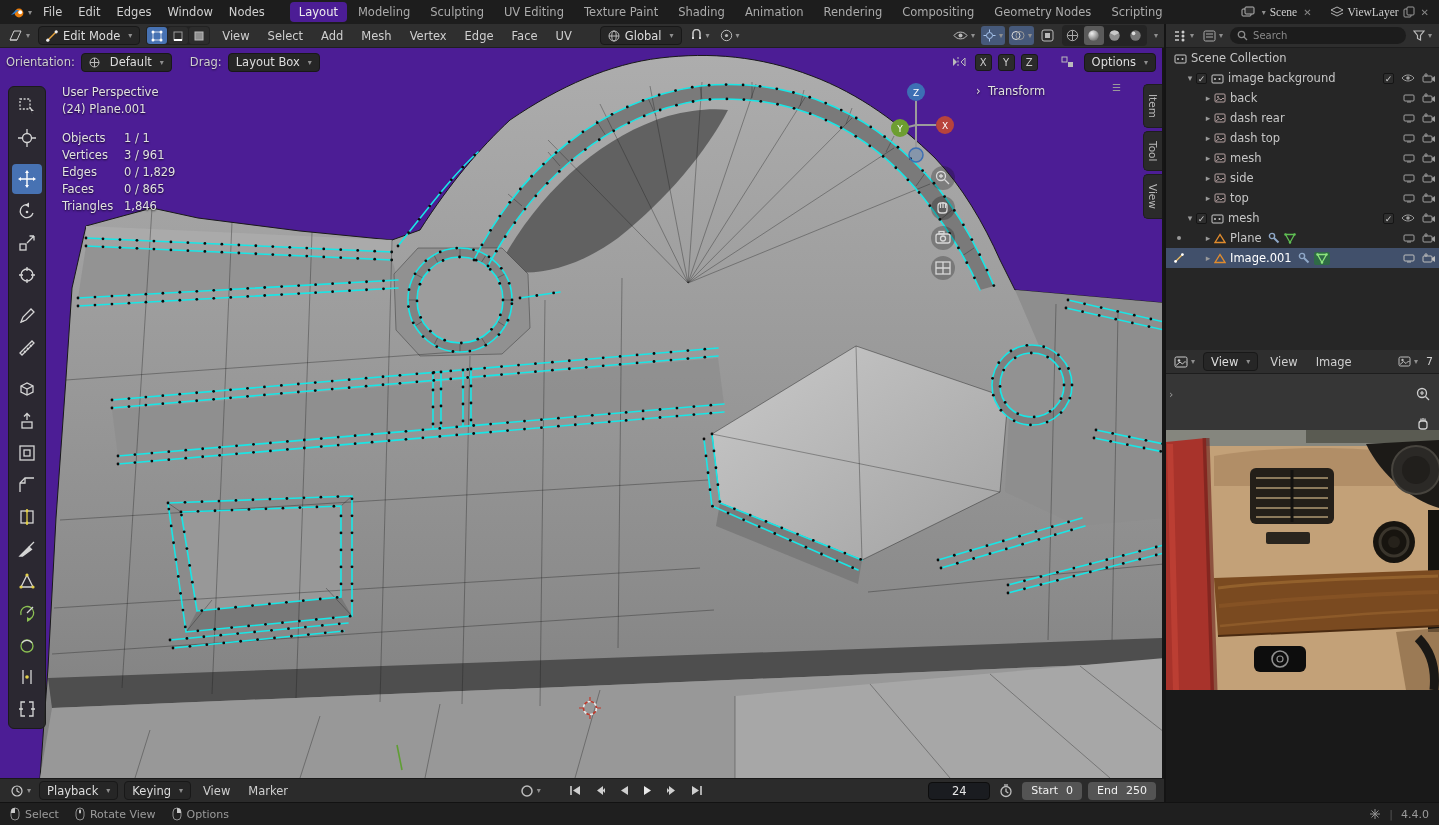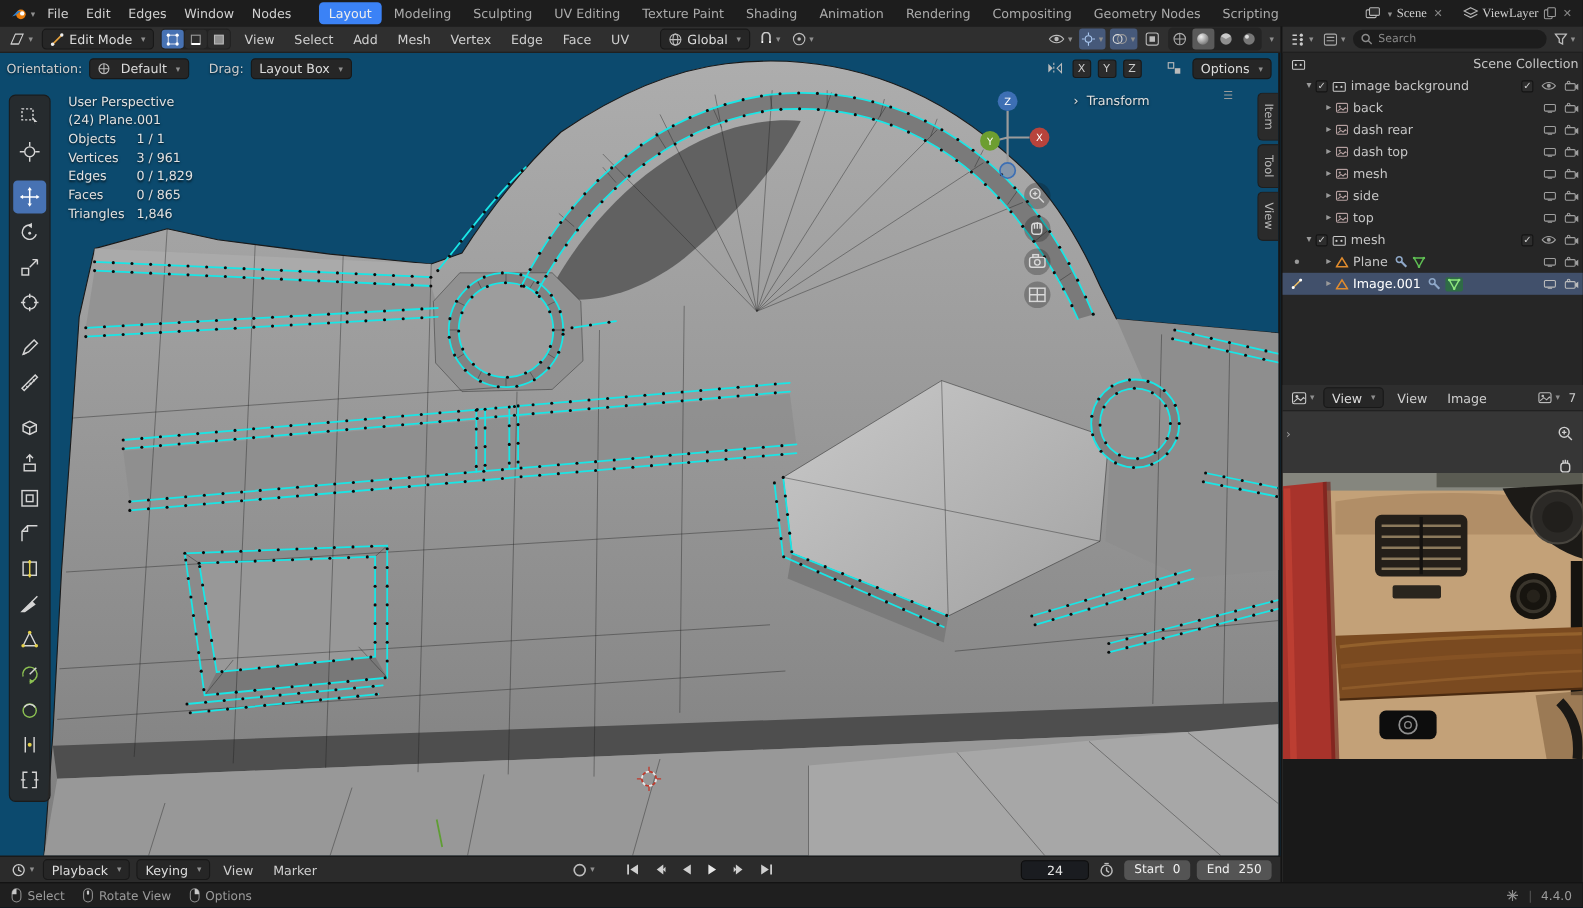--- a/index.html
+++ b/index.html
@@ -2,60 +2,60 @@
 <html><head>
 <meta charset="utf-8">
 <style>
 *{margin:0;padding:0;box-sizing:border-box;font-family:"DejaVu Sans",sans-serif;}
 html,body{background:#0e0e0e;}
 .app{position:relative;width:1439px;height:825px;background:#141414;overflow:hidden;font-size:12px;color:#c8c8c8;}
 
 .topbar{position:absolute;left:0;top:0;width:1439px;height:24px;background:#1d1d1d;display:flex;align-items:center;padding:0 8px;gap:2px;z-index:9;}
 .menu{padding:3px 7px;font-size:11.5px;color:#d0d0d0;border-radius:3px;}
 .ws{padding:3px 9px;font-size:11.5px;color:#ababab;border-radius:4px;white-space:nowrap;}
-.ws.active{background:#3b82f6;color:#eee;text-align:center;}
+.ws.active{background:#4c1d95;color:#eee;text-align:center;}
 .caret{font-size:8px;color:#8f8f8f;margin-left:3px;}
 .tb-right{margin-left:auto;display:flex;align-items:center;gap:4px;}
 .pillname{font-size:11.5px;color:#cfcfcf;font-family:Liberation Serif, serif;}
 .xicon{color:#888;font-size:10px;padding:0 2px;}
 
 .vp-header{position:absolute;left:0;top:24px;width:1164px;height:24px;background:#2f2f2f;border-bottom:1px solid #1f1f1f;display:flex;align-items:center;gap:6px;padding:0 6px;z-index:8;}
 .dd{background:#262626;border:1px solid #181818;border-radius:4px;height:19px;display:inline-flex;align-items:center;gap:5px;padding:0 7px;font-size:11.5px;color:#ddd;}
 .hmenu{font-size:11.5px;color:#cfcfcf;padding:2px 6px;border-radius:3px;}
 .selmode{display:flex;gap:1px;background:#222;border-radius:4px;padding:1px;}
 .sm{width:20px;height:17px;display:flex;align-items:center;justify-content:center;border-radius:3px;background:#2c2c2c;}
 .sm.active{background:#4772b3;}
 .hr-right{margin-left:auto;display:flex;align-items:center;gap:4px;}
 .iconbtn{height:19px;min-width:20px;display:inline-flex;align-items:center;justify-content:center;border-radius:3px;padding:0 2px;}
 .iconbtn.on{background:#46597a;}
 .shadegrp{display:flex;background:#242424;border-radius:4px;padding:1px;gap:1px;}
 .shadegrp .iconbtn.on{background:#5a5a5a;}
 
-.vp-canvas{position:absolute;left:0;top:48px;width:1164px;height:730px;background:#0c4a6e;overflow:hidden;border-right:2px solid #161616;}
+.vp-canvas{position:absolute;left:0;top:48px;width:1164px;height:730px;background:#4c1d95;overflow:hidden;border-right:2px solid #161616;}
 .tool-settings{position:absolute;left:6px;top:3px;right:6px;height:22px;display:flex;align-items:center;gap:6px;z-index:5;}
 .ts-label{font-size:11.5px;color:#cfcfcf;text-shadow:0 1px 2px rgba(0,0,0,.6);}
 .axisbtn{width:17px;height:17px;background:#2b2b2b;border:1px solid #191919;border-radius:3px;display:flex;align-items:center;justify-content:center;font-size:10px;color:#ccc;}
 .stats{position:absolute;left:62px;top:36px;z-index:4;color:#e2e2e2;font-size:11.5px;line-height:17px;text-shadow:0 1px 2px rgba(0,0,0,.75);}
 .srow{display:flex;}
 .slabel{width:62px;}
 
 .toolbar{position:absolute;left:8px;top:38px;width:38px;background:rgba(41,41,41,.93);border:1px solid #1b1b1b;border-radius:6px;padding:4px 0;display:flex;flex-direction:column;align-items:center;gap:2px;z-index:5;}
 .tool{width:30px;height:30px;border-radius:4px;display:flex;align-items:center;justify-content:center;}
 .tool.active{background:#4772b3;}
 .tgap{height:7px;}
 
 .transform-tab{position:absolute;left:976px;top:36px;z-index:4;font-size:11.5px;color:#e0e0e0;text-shadow:0 1px 2px rgba(0,0,0,.7);}
 .rtabs{position:absolute;right:0;top:36px;display:flex;flex-direction:column;gap:3px;z-index:6;}
 .rtab{writing-mode:vertical-rl;background:#2b2b2b;border:1px solid #1e1e1e;border-right:none;color:#b8b8b8;font-size:10.5px;padding:9px 3px;border-radius:5px 0 0 5px;}
 .corner-grip{position:absolute;left:1112px;top:34px;color:#9a9a9a;font-size:10px;z-index:4;letter-spacing:1px;}
 
 .outliner{position:absolute;left:1166px;top:24px;width:273px;height:326px;background:#262626;z-index:3;}
 .ol-header{height:24px;background:#2e2e2e;border-bottom:1px solid #1d1d1d;display:flex;align-items:center;gap:5px;padding:0 5px;}
 .search{flex:1;background:#1c1c1c;border-radius:9px;height:17px;display:flex;align-items:center;gap:5px;padding:0 7px;color:#8a8a8a;font-size:10px;}
-.ol-row{height:20px;display:flex;align-items:center;font-size:11.5px;color:#c6c6c6;padding-right:4px;position:relative;justify-content:space-between;}
+.ol-row{height:20px;display:flex;align-items:center;font-size:11.5px;color:#c6c6c6;padding-right:4px;position:relative;}
 .ol-row.active{background:#41506b;color:#fff;}
 .chev{width:12px;color:#9a9a9a;font-size:9px;text-align:center;flex:0 0 auto;}
 .olname{margin-left:4px;white-space:nowrap;}
 .ol-right{margin-left:auto;display:flex;align-items:center;gap:7px;}
 .cb{width:11px;height:11px;background:#2d2d2d;border:1px solid #151515;border-radius:2px;color:#cfcfcf;font-size:9px;line-height:10px;text-align:center;}
 .modecol{width:14px;flex:0 0 auto;display:flex;justify-content:center;}
 
 .imged{position:absolute;left:1166px;top:350px;width:273px;height:452px;background:#333;z-index:3;}
 .ie-header{height:24px;background:#2e2e2e;border-bottom:1px solid #1d1d1d;display:flex;align-items:center;gap:6px;padding:0 6px;}
 .ie-body{position:relative;height:428px;background:#363636;overflow:hidden;}
@@ -1020,21 +1020,21 @@
           </svg>
         </span>
       <span class="dd">
           <span>Options</span>
           <span class="caret">▾</span>
         </span>
     </div>
 
     <div class="stats">
       <div>User Perspective</div>
-      <div style="">(24) Plane.001</div>
+      <div style="margin-bottom:12px">(24) Plane.001</div>
       <div class="srow">
           <span class="slabel">Objects</span>
           <span>1 / 1</span>
         </div>
       <div class="srow">
           <span class="slabel">Vertices</span>
           <span>3 / 961</span>
         </div>
       <div class="srow">
           <span class="slabel">Edges</span>

